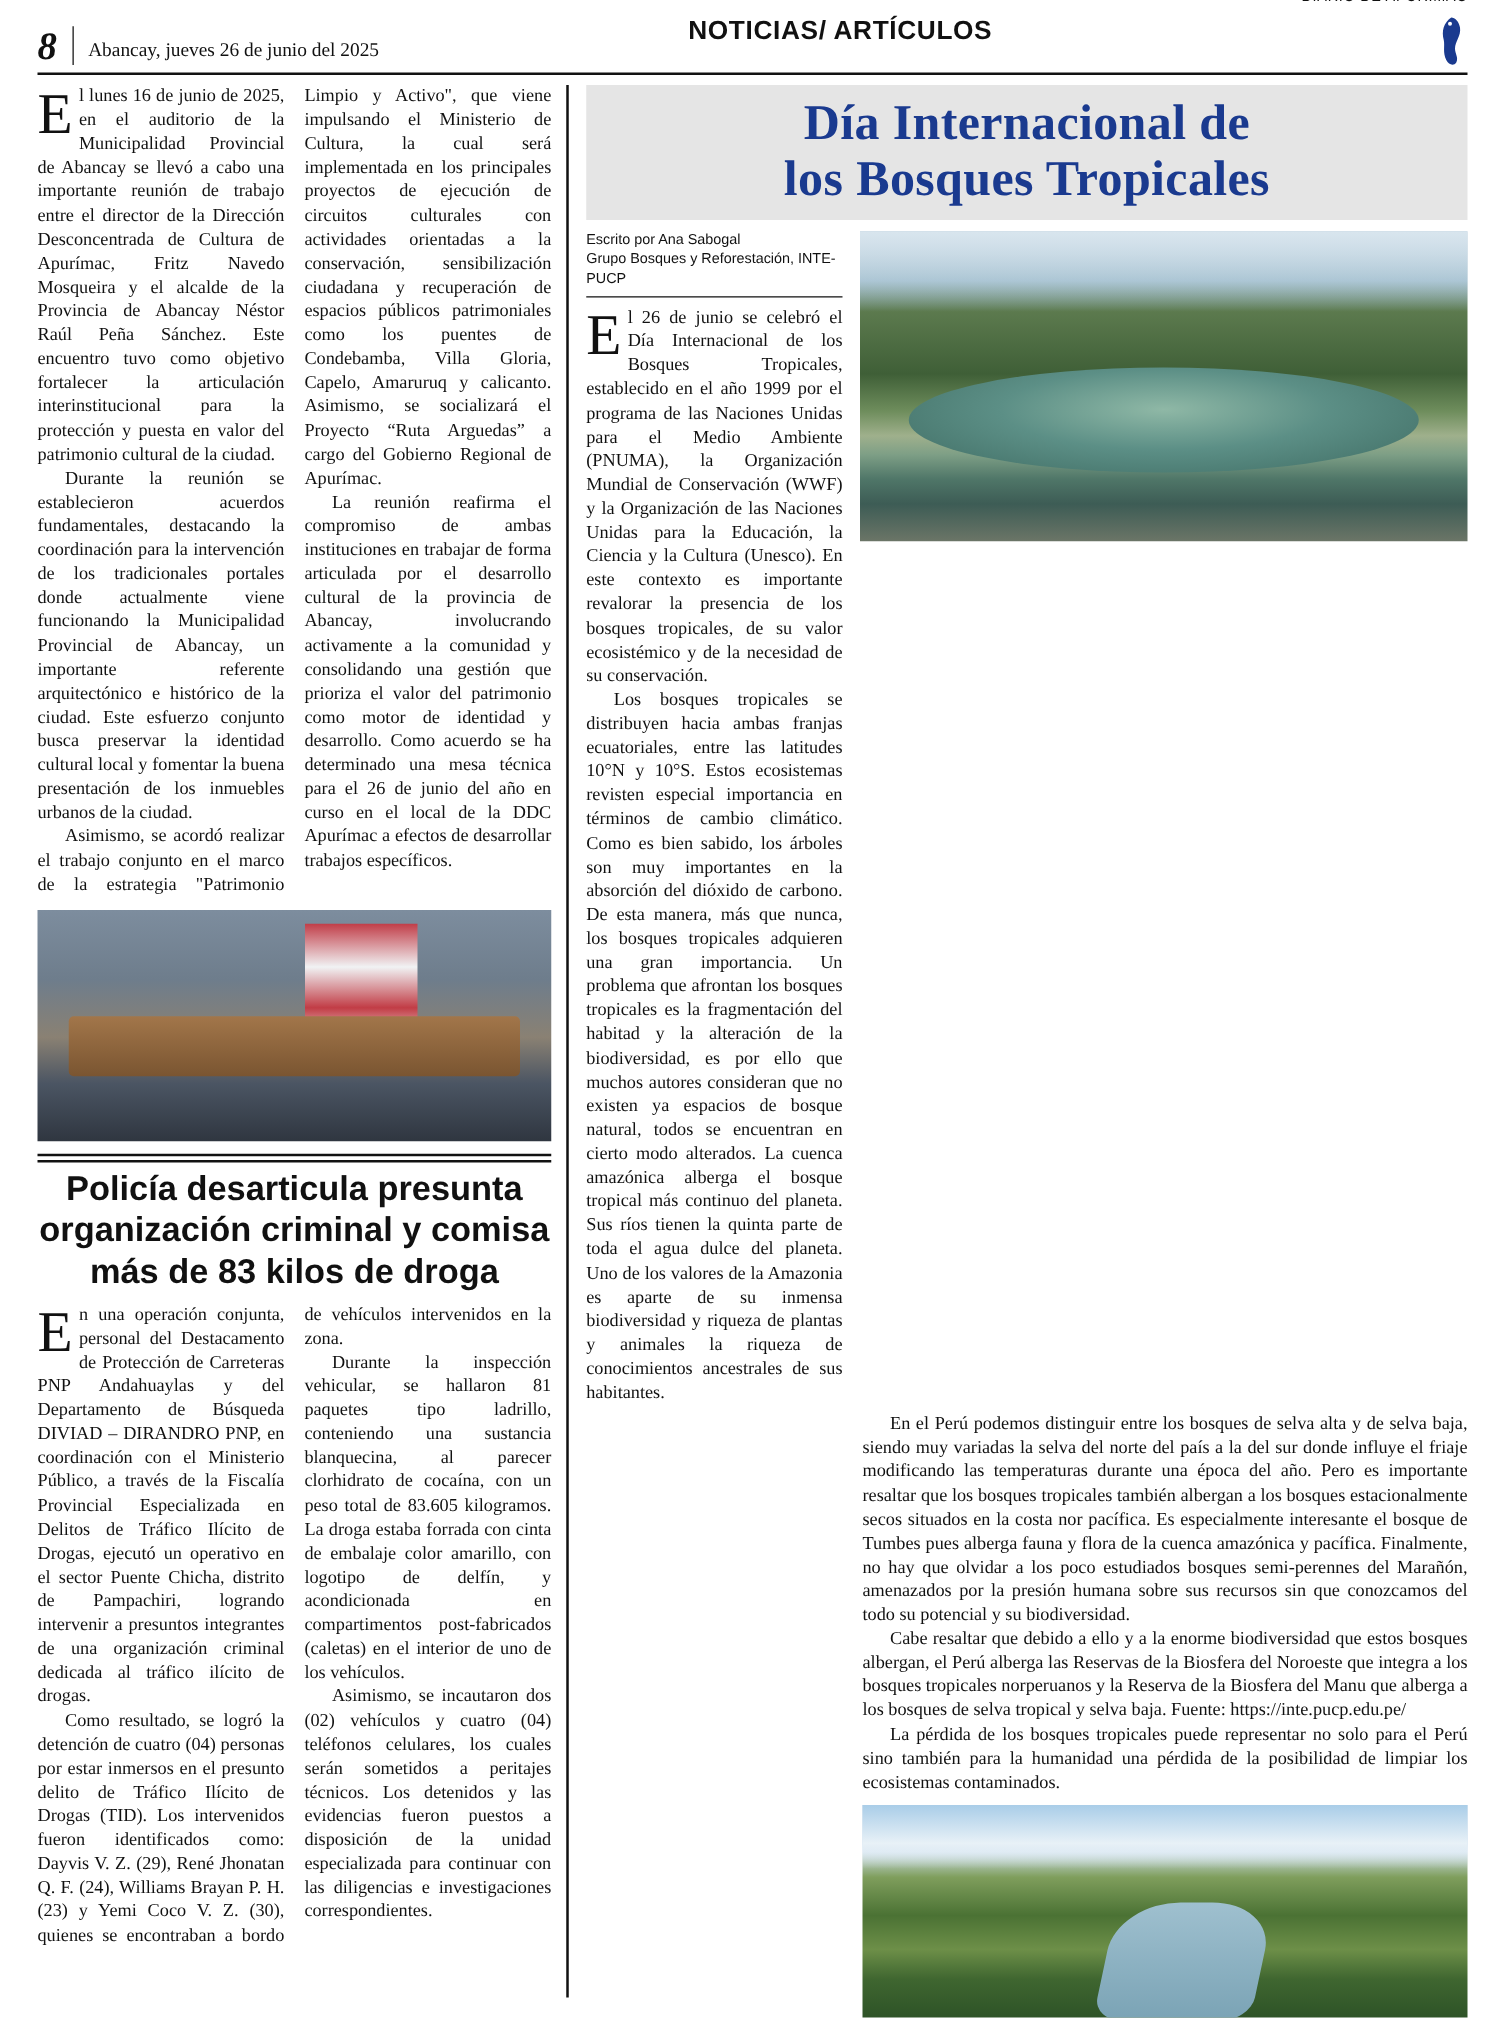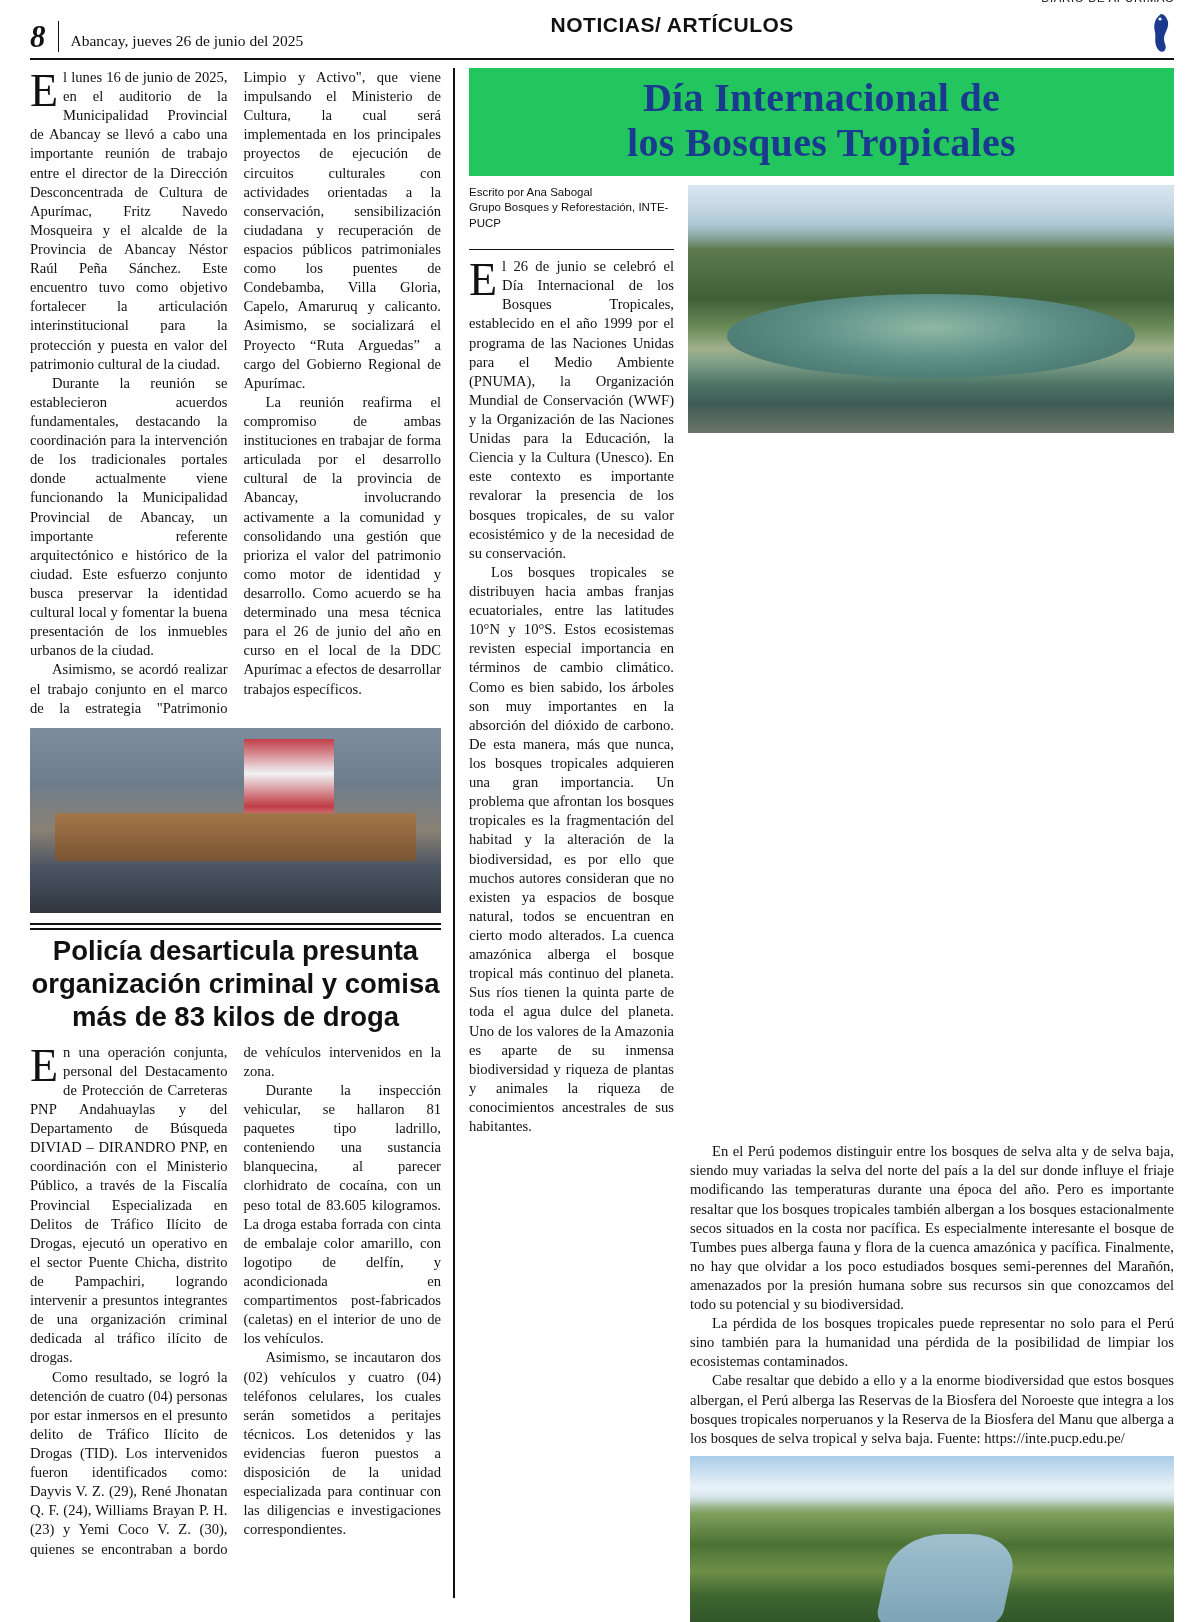--- a/index.html
+++ b/index.html
@@ -129,39 +129,39 @@
     display:block;
     border:0;
   }
   .rule-dbl {
     border-top:2.5px solid #111;
     margin:10px 0 0 0;
   }
 
   
   .banner {
-    background:#22c55e;
+    background:#e5e5e5;
     padding:8px 6px 10px 6px;
     text-align:center;
   }
   .banner h2 {
     margin:0;
     font-family:"Liberation Serif", serif;
     font-weight:bold;
     font-size:40px;
     line-height:1.12;
     color:#1a3a8f;
     letter-spacing:.3px;
   }
   .byline {
     font-family:"Liberation Sans", sans-serif;
     font-size:11.5px;
     line-height:1.35;
     border-bottom:1px solid #111;
-    padding-bottom:18px;
+    padding-bottom:6px;
     margin-bottom:7px;
   }
 
   .r-grid {
     display:flex;
     gap:14px;
     margin-top:9px;
   }
   .r-col-narrow { width:205px; flex:0 0 205px; }
   .r-col-wide { flex:1; }
@@ -294,20 +294,20 @@
         </div>
         <div class="r-col-wide">
           <div class="img-lagoon"></div>
           <div style="height:8px"></div>
 
         </div>
       </div>
 
       <div style="margin-top:6px;">
         <p class="indent" style="margin-left:221px;">En el Perú podemos distinguir entre los bosques de selva alta y de selva baja, siendo muy variadas la selva del norte del país a la del sur donde influye el friaje modificando las temperaturas durante una época del año. Pero es importante resaltar que los bosques tropicales también albergan a los bosques estacionalmente secos situados en la costa nor pacífica. Es especialmente interesante el bosque de Tumbes pues alberga fauna y flora de la cuenca amazónica y pacífica. Finalmente, no hay que olvidar a los poco estudiados bosques semi-perennes del Marañón, amenazados por la presión humana sobre sus recursos sin que conozcamos del todo su potencial y su biodiversidad.</p>
+        <p class="indent" style="margin-left:221px;">Cabe resaltar que debido a ello y a la enorme biodiversidad que estos bosques albergan, el Perú alberga las Reservas de la Biosfera del Noroeste que integra a los bosques tropicales norperuanos y la Reserva de la Biosfera del Manu que alberga a los bosques de selva tropical y selva baja. Fuente: https://inte.pucp.edu.pe/</p>
         <p class="indent" style="margin-left:221px;">La pérdida de los bosques tropicales puede representar no solo para el Perú sino también para la humanidad una pérdida de la posibilidad de limpiar los ecosistemas contaminados.</p>
-        <p class="indent" style="margin-left:221px;">Cabe resaltar que debido a ello y a la enorme biodiversidad que estos bosques albergan, el Perú alberga las Reservas de la Biosfera del Noroeste que integra a los bosques tropicales norperuanos y la Reserva de la Biosfera del Manu que alberga a los bosques de selva tropical y selva baja. Fuente: https://inte.pucp.edu.pe/</p>
         <div class="img-river" style="margin-left:221px;margin-top:8px;"></div>
       </div>
 
     </div>
   </div>
 </div>
 
 </body></html>

